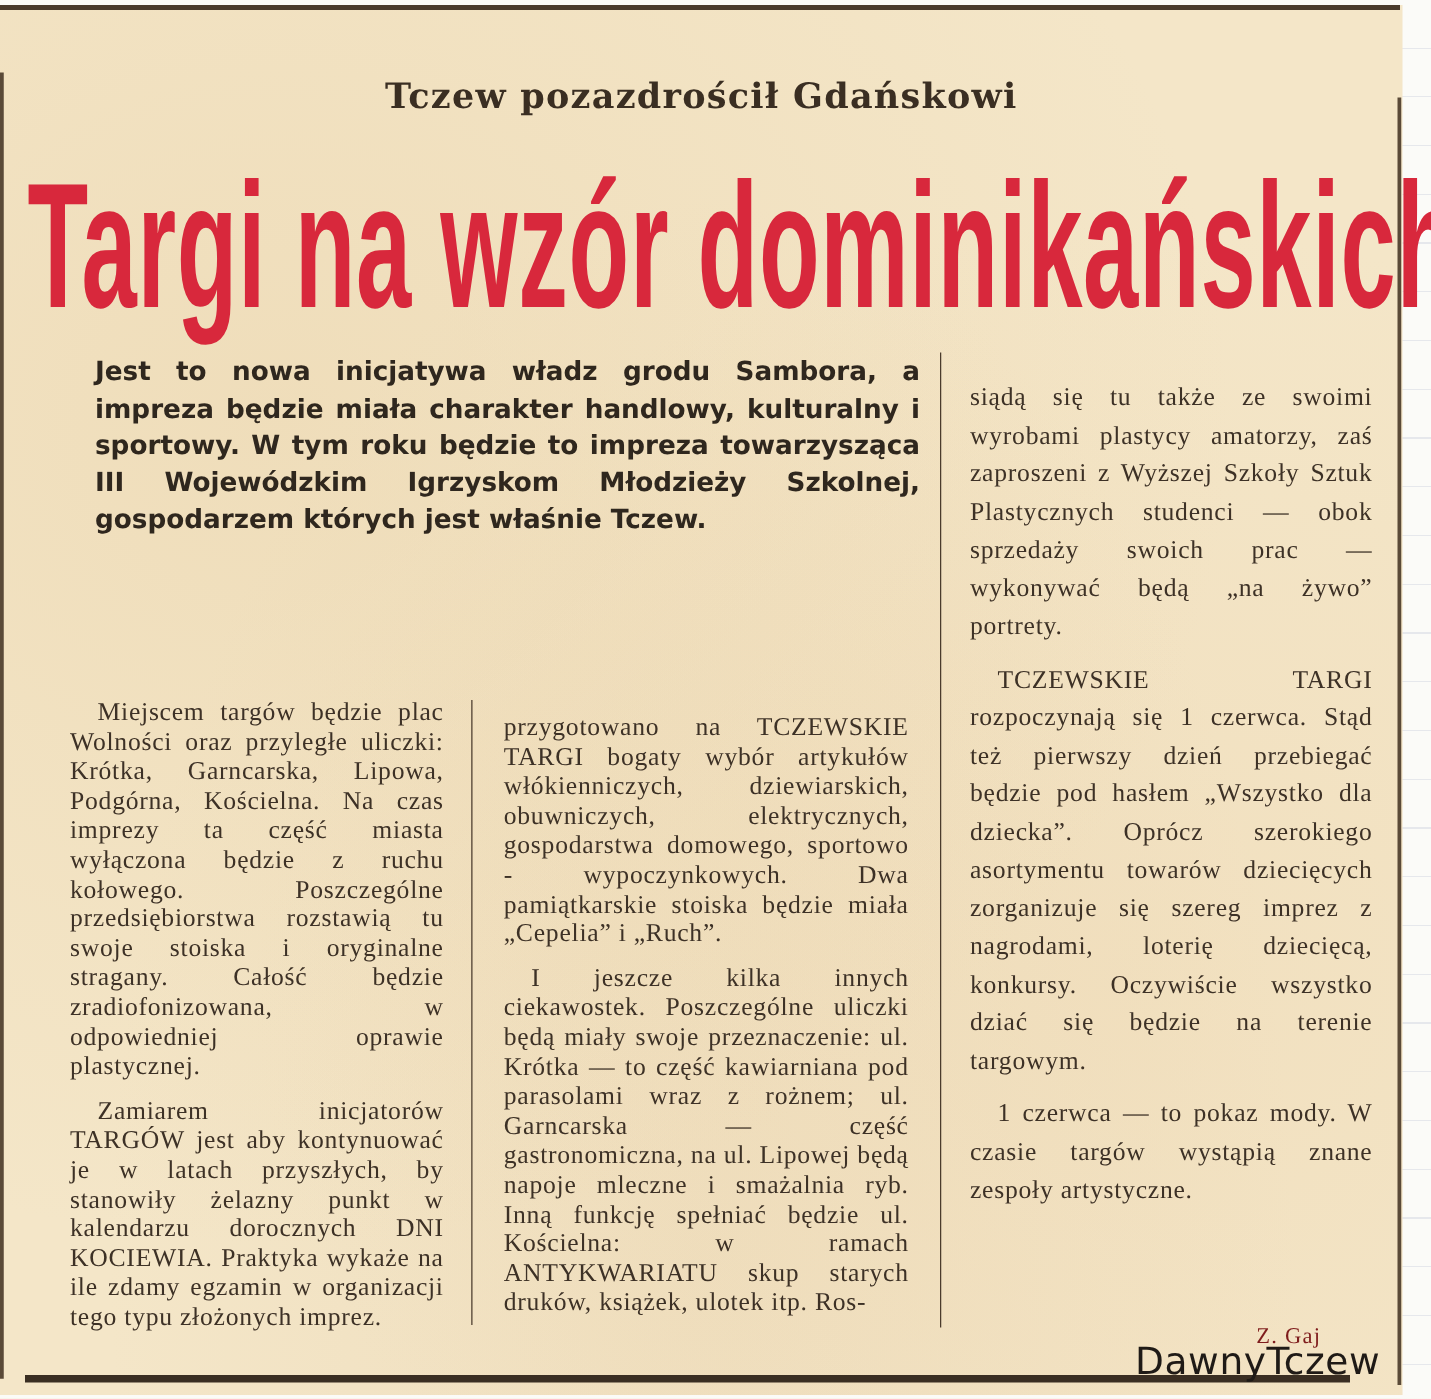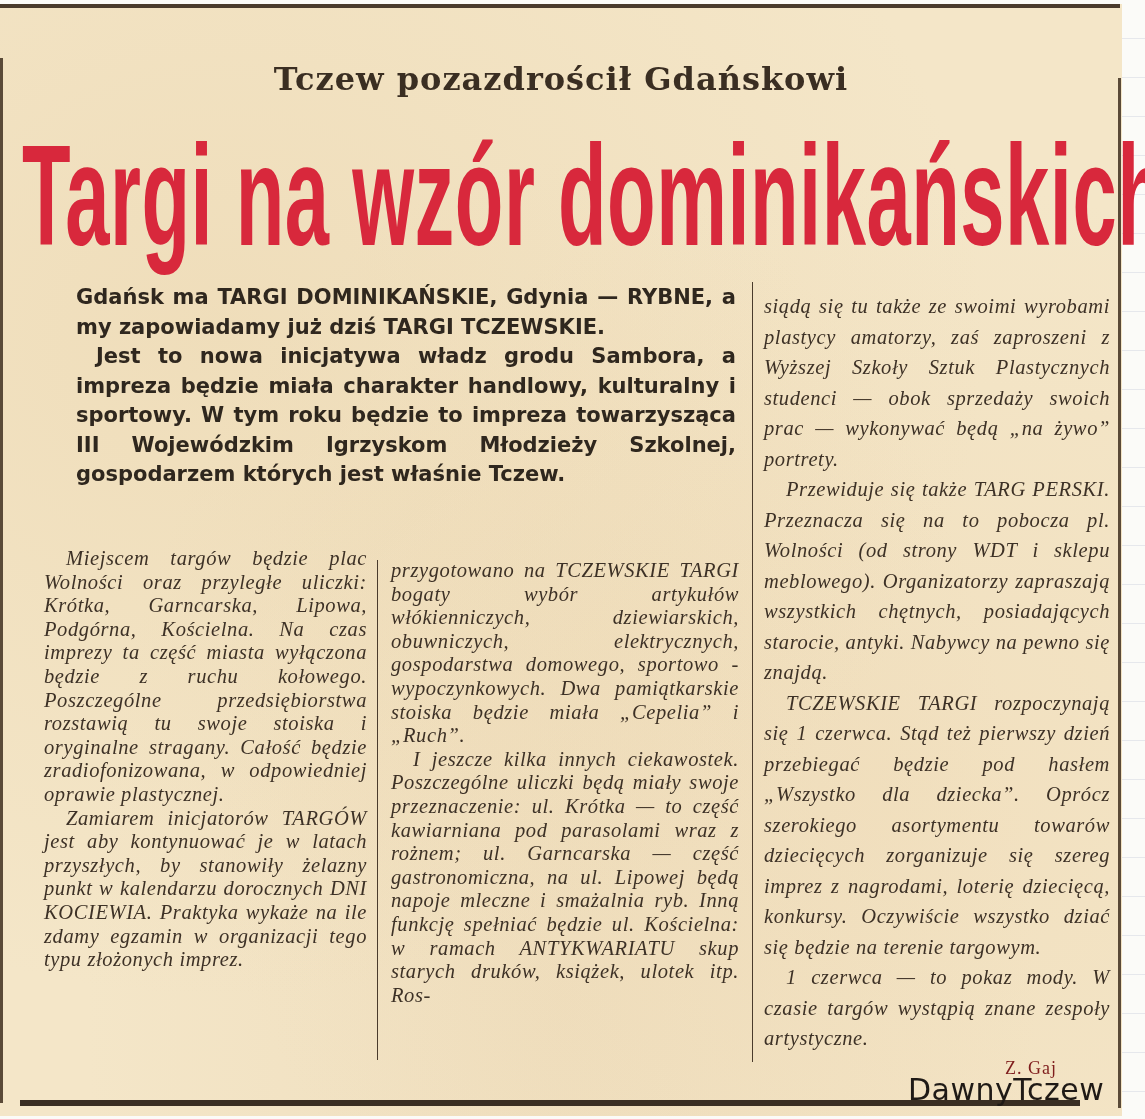--- a/index.html
+++ b/index.html
@@ -21,21 +21,21 @@
         radial-gradient(ellipse at 80% 70%, rgba(235,210,170,0.30), transparent 55%),
         radial-gradient(ellipse at 50% 90%, rgba(225,200,160,0.25), transparent 60%);
     }
     .rule-top { position: absolute; left: 0; top: 4px; width: 1120px; height: 4px; background: #4a3b2c; }
     .rule-bottom { position: absolute; left: 20px; top: 1100px; width: 1060px; height: 6px; background: #3a2e22; }
     .rule-left { position: absolute; left: 0; top: 58px; width: 3px; height: 1045px; background: #5a4a38; }
     .rule-right { position: absolute; left: 1118px; top: 78px; width: 3px; height: 1030px; background: #5a4a38; }
 
     .kicker {
       position: absolute; left: 0; width: 1122px; top: 60px; text-align: center;
-      font-family: "DejaVu Serif", serif; font-weight: bold; font-size: 32px;
+      font-family: "DejaVu Serif", serif; font-weight: bold; font-size: 28px;
       color: #3a2e22; letter-spacing: 1px;
     }
     .headline {
       position: absolute; left: 22px; top: 120px; width: 1095px; height: 160px;
       font-family: "Liberation Sans", sans-serif; font-weight: bold;
       color: #d8283c; font-size: 150px; line-height: 160px;
       white-space: nowrap; transform-origin: left top;
       transform: scaleX(0.53) scaleY(0.95);
       letter-spacing: 1px;
     }
@@ -45,21 +45,21 @@
       line-height: 29.5px; color: #2f271e; text-align: justify;
     }
     .lead p { margin: 0; text-indent: 0; }
     .lead p + p { text-indent: 20px; }
     .col-div { position: absolute; width: 1px; background: #4a3b2c; }
 
     .col {
       position: absolute; font-family: "Liberation Serif", serif; font-size: 20.5px;
       line-height: 23.6px; color: #3d3126; text-align: justify; letter-spacing: 0.6px;
     }
-    .col p { margin: 0; text-indent: 22px; font-style: italic; }
+    .col p { margin: 12px; text-indent: 22px; }
     .col p.noindent { text-indent: 0; }
     .col-right { font-size: 20.5px; line-height: 23.6px; }
 
     .signature {
       position: absolute; left: 1005px; top: 1058px; font-family: "Liberation Serif", serif;
       font-size: 18px; color: #7f1d1d; letter-spacing: 1px;
     }
     .watermark {
       position: absolute; left: 908px; top: 1072px;
       font-family: "DejaVu Sans", sans-serif; font-size: 30px; color: #1f1a16;
@@ -74,38 +74,36 @@
 <div class="clip"></div>
 <div class="rule-top"></div>
 <div class="rule-left"></div>
 <div class="rule-right"></div>
 <div class="rule-bottom"></div>
 
 <div class="kicker">Tczew pozazdrościł Gdańskowi</div>
 <div class="headline">Targi na wzór dominikańskich</div>
 
 <div class="lead">
-  <p>Gdańsk ma TARGI DOMINIKAŃSKIE, Gdynia — RYBNE, a my zapowiadamy już dziś TARGI TCZEWSKIE.</p>
   <p>Jest to nowa inicjatywa władz grodu Sambora, a impreza będzie miała charakter handlowy, kulturalny i sportowy. W tym roku będzie to impreza towarzysząca III Wojewódzkim Igrzyskom Młodzieży Szkolnej, gospodarzem których jest właśnie Tczew.</p>
 </div>
 
 <div class="col-div" style="left:752px; top:282px; height:780px;"></div>
 <div class="col-div" style="left:377px; top:560px; height:500px;"></div>
 
 <div class="col" style="left:44px; top:547px; width:323px;">
   <p>Miejscem targów będzie plac Wolności oraz przyległe uliczki: Krótka, Garncarska, Lipowa, Podgórna, Kościelna. Na czas imprezy ta część miasta wyłączona będzie z ruchu kołowego. Poszczególne przedsiębiorstwa rozstawią tu swoje stoiska i oryginalne stragany. Całość będzie zradiofonizowana, w odpowiedniej oprawie plastycznej.</p>
   <p>Zamiarem inicjatorów TARGÓW jest aby kontynuować je w latach przyszłych, by stanowiły żelazny punkt w kalendarzu dorocznych DNI KOCIEWIA. Praktyka wykaże na ile zdamy egzamin w organizacji tego typu złożonych imprez.</p>
 </div>
 
 <div class="col" style="left:391px; top:559px; width:348px;">
   <p class="noindent">przygotowano na TCZEWSKIE TARGI bogaty wybór artykułów włókienniczych, dziewiarskich, obuwniczych, elektrycznych, gospodarstwa domowego, sportowo - wypoczynkowych. Dwa pamiątkarskie stoiska będzie miała „Cepelia” i „Ruch”.</p>
   <p>I jeszcze kilka innych ciekawostek. Poszczególne uliczki będą miały swoje przeznaczenie: ul. Krótka — to część kawiarniana pod parasolami wraz z rożnem; ul. Garncarska — część gastronomiczna, na ul. Lipowej będą napoje mleczne i smażalnia ryb. Inną funkcję spełniać będzie ul. Kościelna: w ramach ANTYKWARIATU skup starych druków, książek, ulotek itp. Ros-</p>
 </div>
 
 <div class="col col-right" style="left:764px; top:291px; width:346px; line-height:30.5px;">
   <p class="noindent">siądą się tu także ze swoimi wyrobami plastycy amatorzy, zaś zaproszeni z Wyższej Szkoły Sztuk Plastycznych studenci — obok sprzedaży swoich prac — wykonywać będą „na żywo” portrety.</p>
-  <p>Przewiduje się także TARG PERSKI. Przeznacza się na to pobocza pl. Wolności (od strony WDT i sklepu meblowego). Organizatorzy zapraszają wszystkich chętnych, posiadających starocie, antyki. Nabywcy na pewno się znajdą.</p>
   <p>TCZEWSKIE TARGI rozpoczynają się 1 czerwca. Stąd też pierwszy dzień przebiegać będzie pod hasłem „Wszystko dla dziecka”. Oprócz szerokiego asortymentu towarów dziecięcych zorganizuje się szereg imprez z nagrodami, loterię dziecięcą, konkursy. Oczywiście wszystko dziać się będzie na terenie targowym.</p>
   <p>1 czerwca — to pokaz mody. W czasie targów wystąpią znane zespoły artystyczne.</p>
 </div>
 
 <div class="signature">Z. Gaj</div>
 <div class="watermark">DawnyTczew</div>
 
 </body></html>

